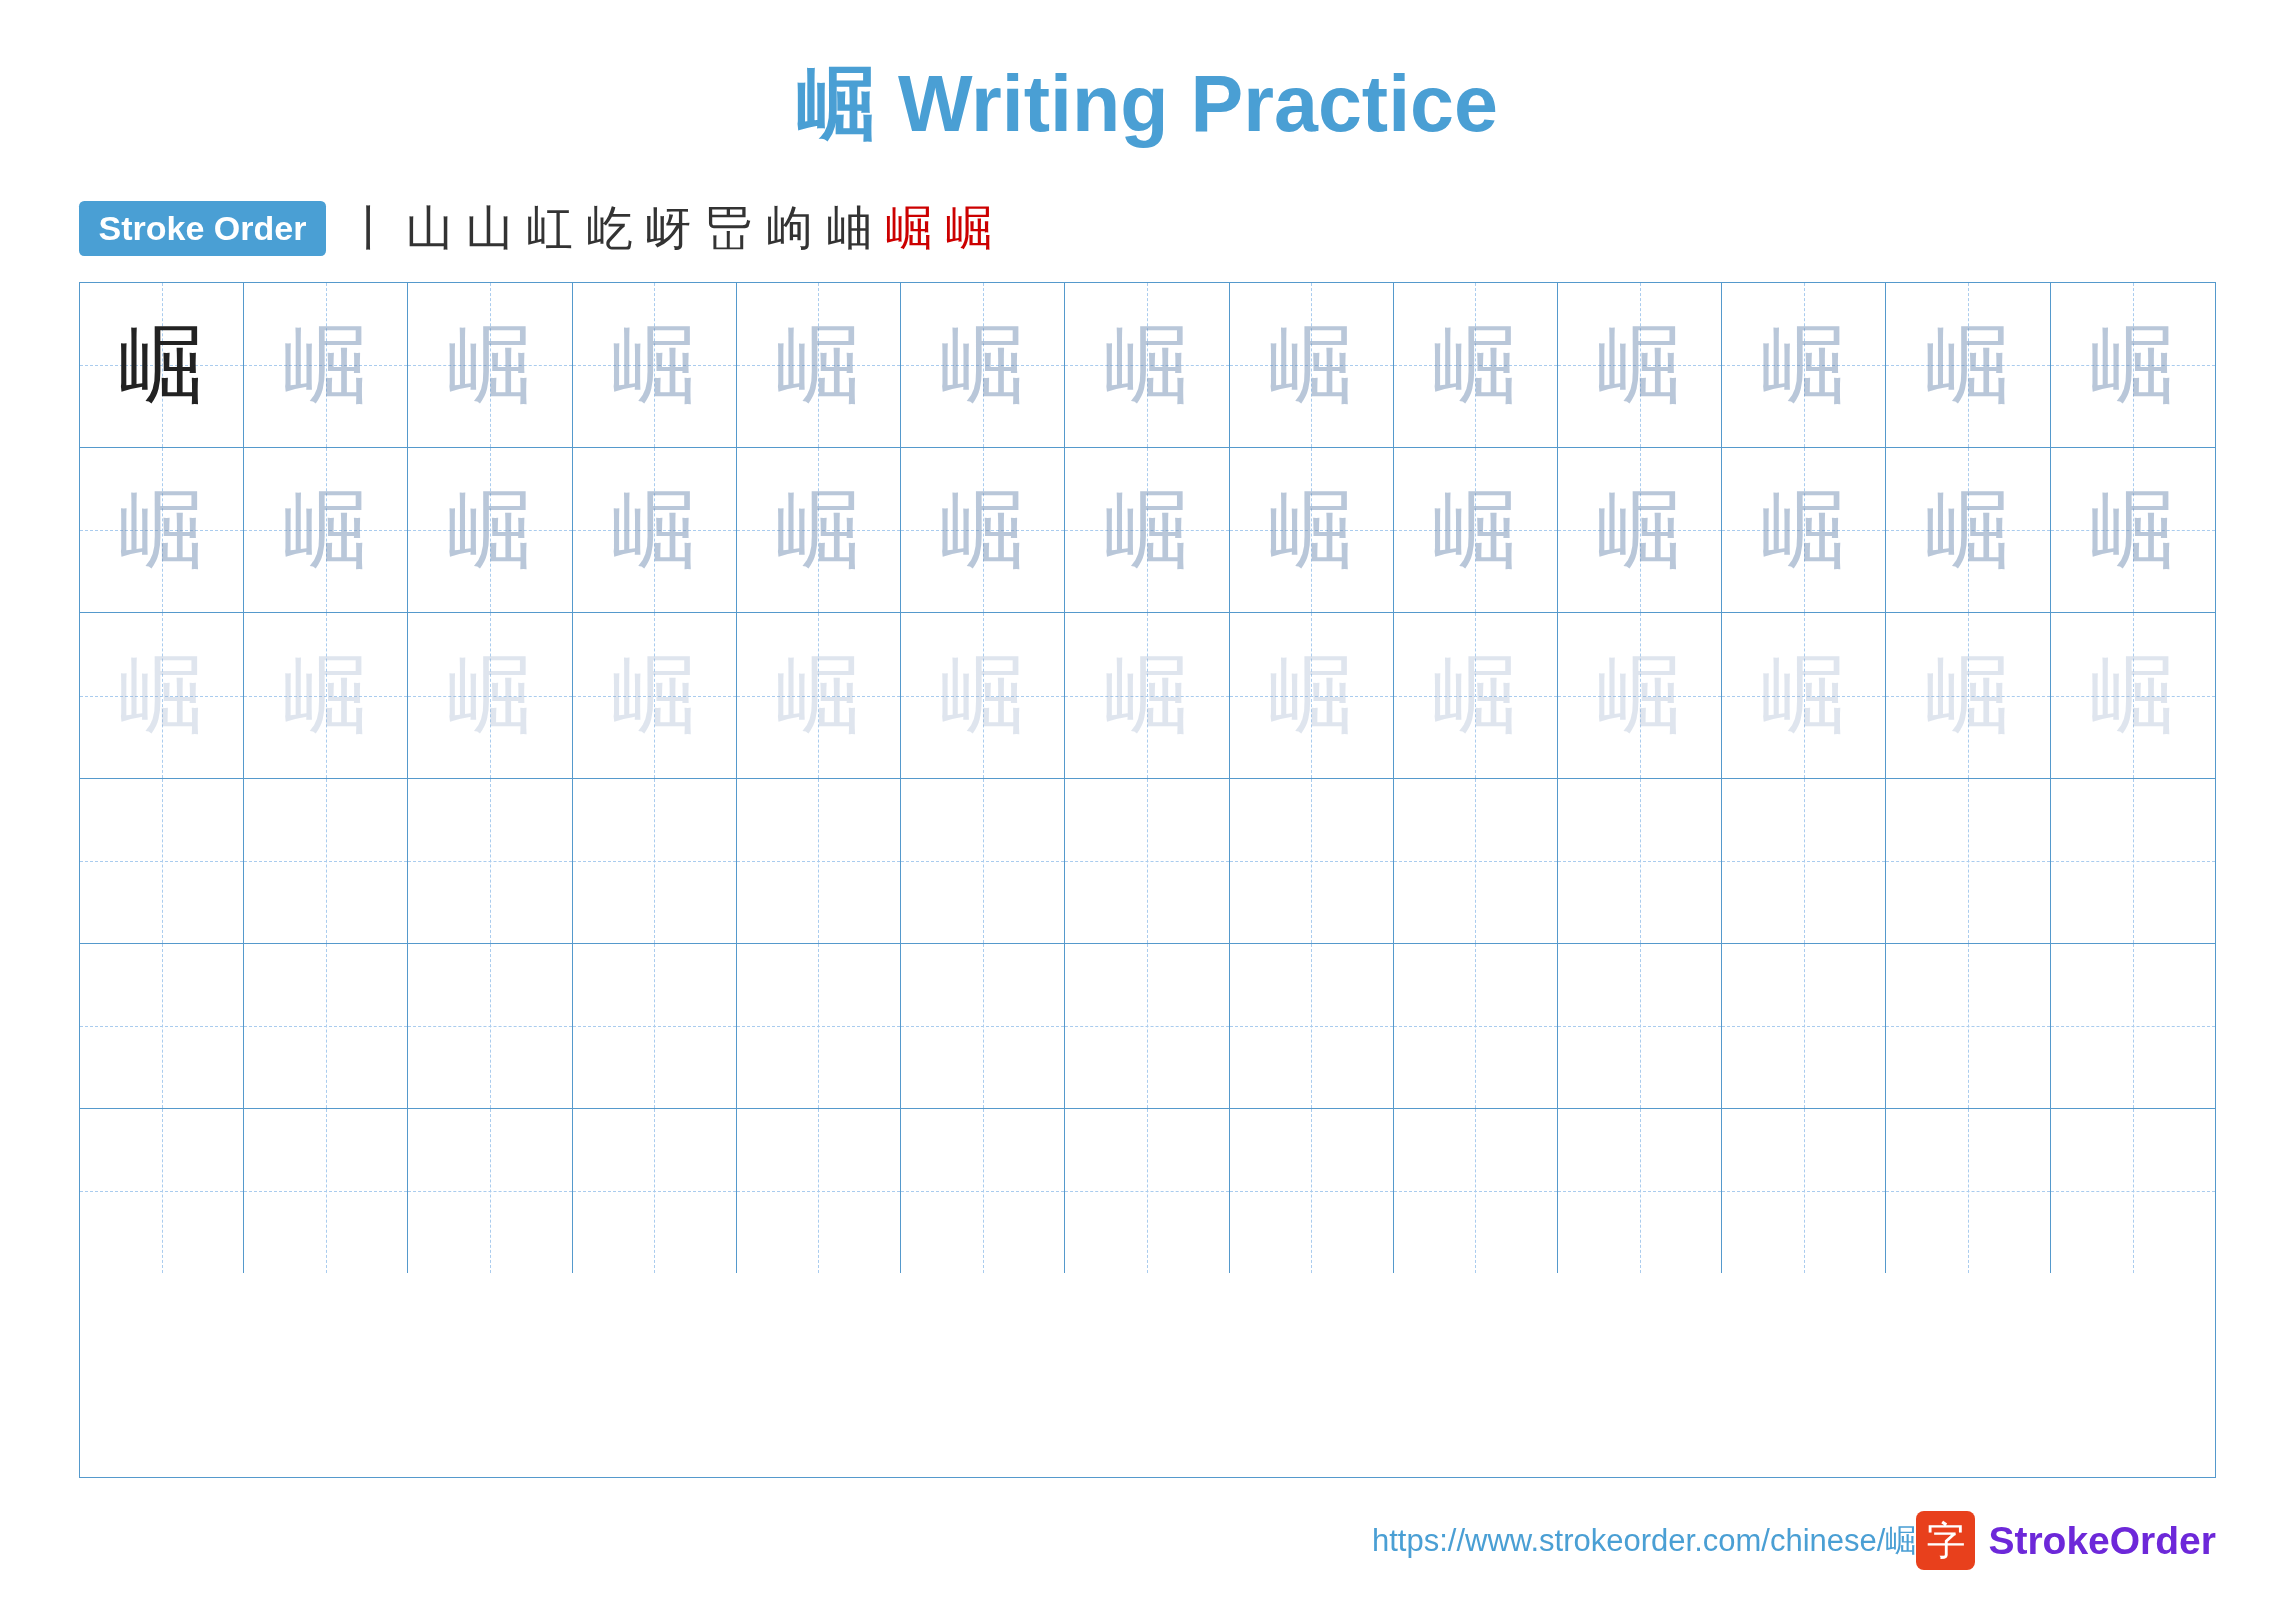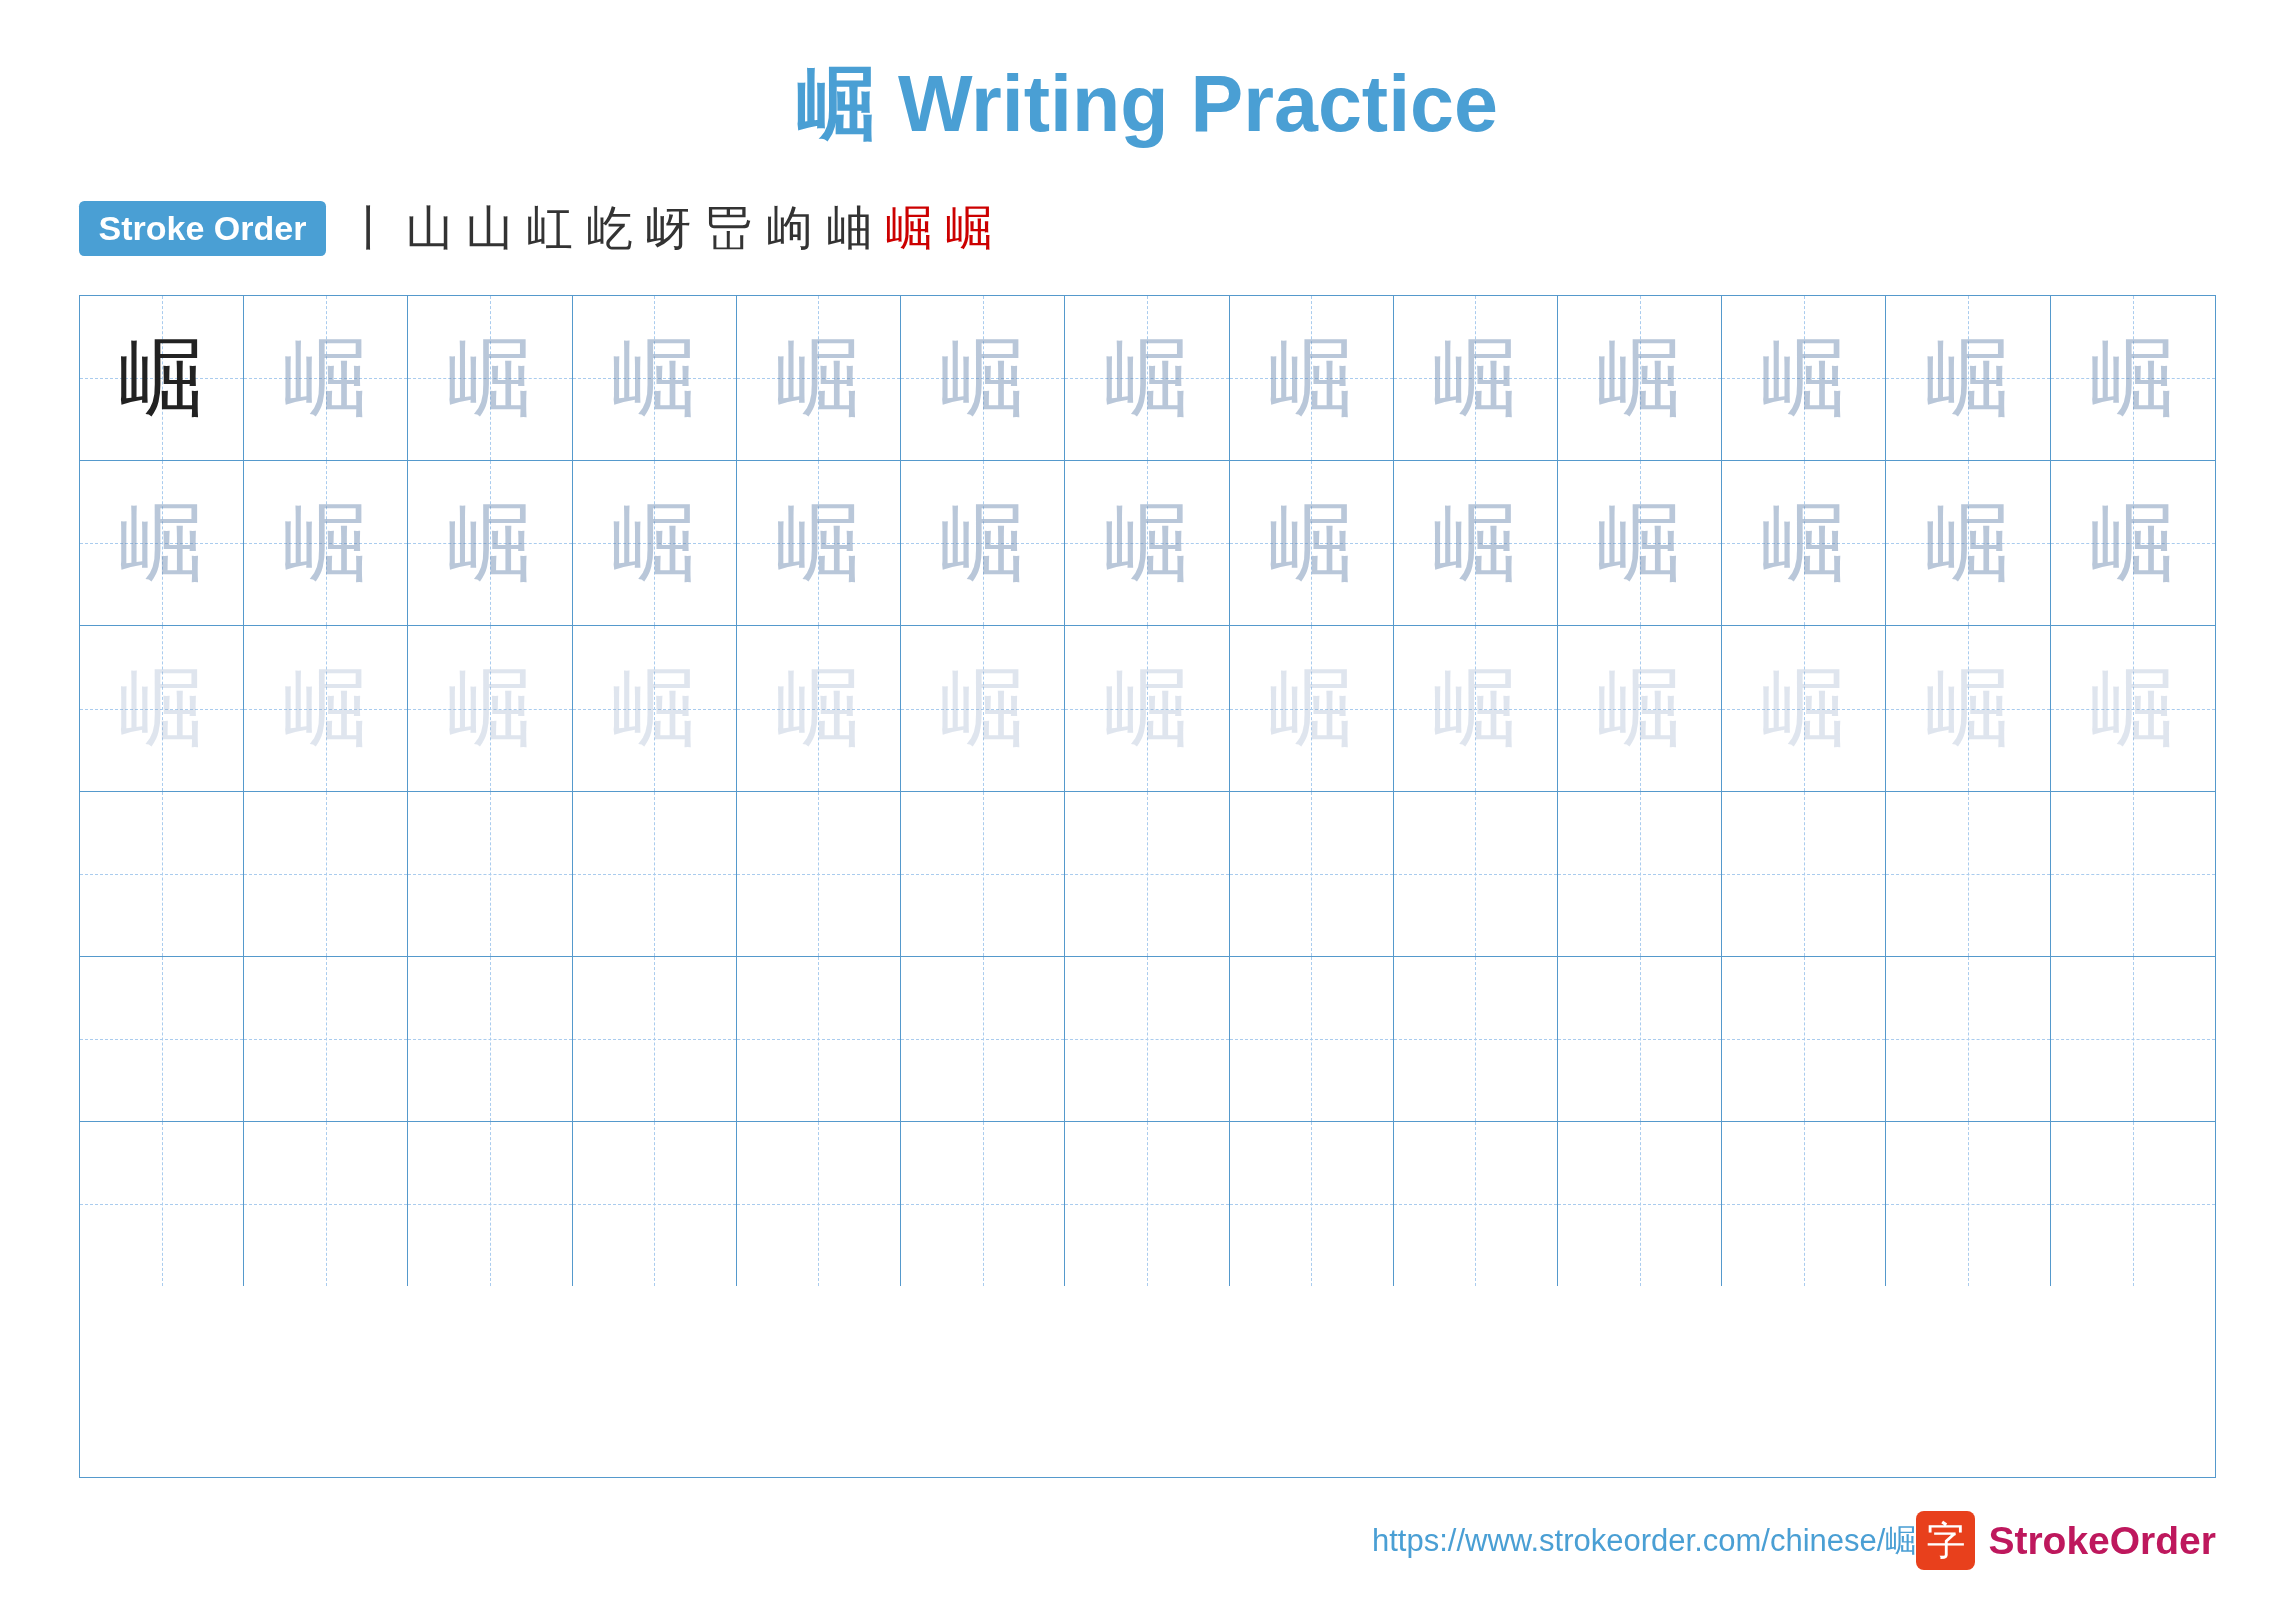--- a/index.html
+++ b/index.html
@@ -26,21 +26,21 @@
       color: #4a9fd4;
       font-weight: bold;
       margin-bottom: 39px;
       text-align: right;
     }
 
     .stroke-order-row {
       display: flex;
       align-items: center;
       width: 100%;
-      margin-bottom: 35px;
+      margin-bottom: 22px;
       gap: 19.6px;
     }
 
     .stroke-order-badge {
       background: #4a9fd4;
       color: white;
       font-size: 34px;
       font-weight: bold;
       padding: 7.9px 19.6px;
       border-radius: 5.2px;
@@ -172,21 +172,21 @@
       align-items: center;
       justify-content: center;
       color: white;
       font-size: 39px;
       font-family: 'SimSun', serif;
     }
 
     .logo-text {
       font-size: 39px;
       font-weight: bold;
-      color: #be185d;
+      color: #6d28d9;
     }
   </style>
 </head>
 <body>
 
 <div class="page">
 
   <div class="title">
     <span>崛 Writing Practice</span>
   </div>

